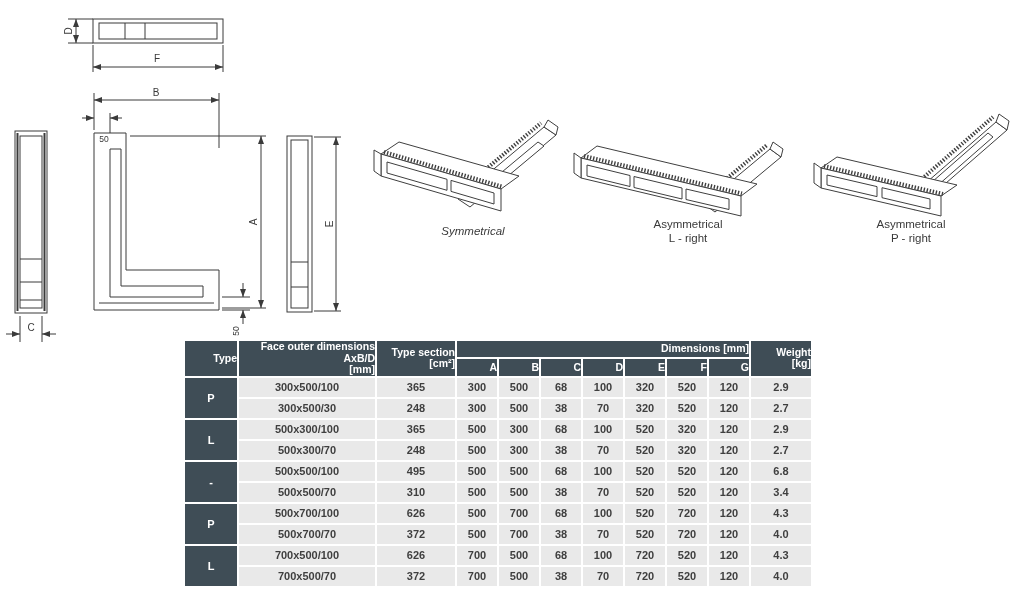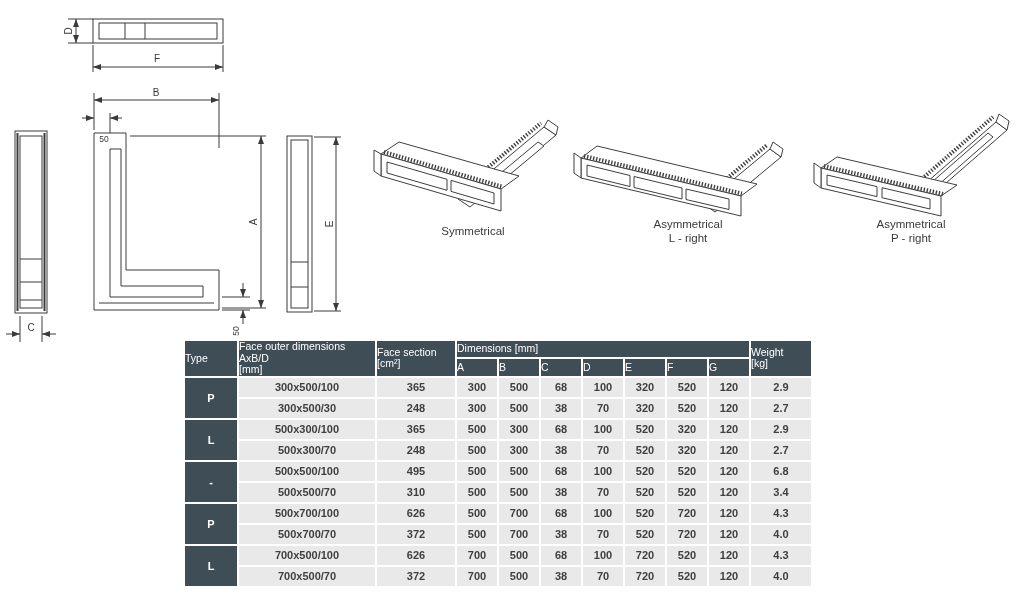--- a/index.html
+++ b/index.html
@@ -10,21 +10,21 @@
              transform:translate(-50%,-50%);white-space:nowrap;}
   .dim-label.rot{transform:translate(-50%,-50%) rotate(-90deg);}
   .dim-label.small{font-size:8.5px;margin-top:28px;}
   .caption{position:absolute;transform:translateX(-50%);text-align:center;
            font-size:11.5px;color:#3a3a3a;line-height:13.5px;}
   .caption span{display:block;}
   .caption span:empty{display:none;}
   table.spec{position:absolute;left:183px;top:339px;border-collapse:separate;
              border-spacing:2px;font-size:11px;table-layout:fixed;}
   .spec thead th{background:var(--header-bg,#3f4d56);color:var(--header-text,#fff);
-             font-weight:400;text-align:left;vertical-align:middle;padding:0;
+             font-weight:700;text-align:right;vertical-align:middle;padding:0;
              font-size:10.5px;line-height:11.5px;height:12px;}
   .spec td{background:var(--row-bg,#e9e9e9);color:var(--table-text,#3f3f3f);
            text-align:center;vertical-align:middle;height:19px;padding:0;font-weight:bold;}
   .spec th.type-cell{background:var(--header-bg,#3f4d56);color:#fff;font-weight:bold;
            font-size:11px;text-align:center;vertical-align:middle;padding:0;}
 </style>
 </head>
 <body>
 
 <div class="stage">
@@ -139,21 +139,21 @@
 
   <span class="dim-label rot" style="left:68px;top:31px;">D</span>
   <span class="dim-label" style="left:157px;top:58px;">F</span>
   <span class="dim-label" style="left:156px;top:92px;">B</span>
   <span class="dim-label small" style="left:104px;top:111px;">50</span>
   <span class="dim-label rot" style="left:253px;top:222px;">A</span>
   <span class="dim-label rot small" style="left:236px;top:303px;">50</span>
   <span class="dim-label rot" style="left:329px;top:224px;">E</span>
   <span class="dim-label" style="left:31px;top:327px;">C</span>
 
-  <div class="caption" style="left:473px;top:225px;">
+  <div class="caption" style="left:473px;top:225px;font-style:italic;">
     <span>Symmetrical</span>
 
   </div>
   <div class="caption" style="left:688px;top:218px;">
     <span>Asymmetrical</span>
     <span>L - right</span>
   </div>
   <div class="caption" style="left:911px;top:218px;">
     <span>Asymmetrical</span>
     <span>P - right</span>
@@ -174,21 +174,21 @@
       <col style="width:60px">
     </colgroup>
     <thead>
       <tr>
         <th rowspan="2">Type</th>
         <th rowspan="2">
           <span>Face outer dimensions AxB/D</span><br>
           <span>[mm]</span>
         </th>
         <th rowspan="2">
-          <span>Face section</span><br>
+          <span>Type section</span><br>
           <span>[cm²]</span>
         </th>
         <th colspan="7">Dimensions [mm]</th>
         <th rowspan="2">
           <span>Weight</span><br>
           <span>[kg]</span>
         </th>
       </tr>
       <tr>
           <th>A</th>

